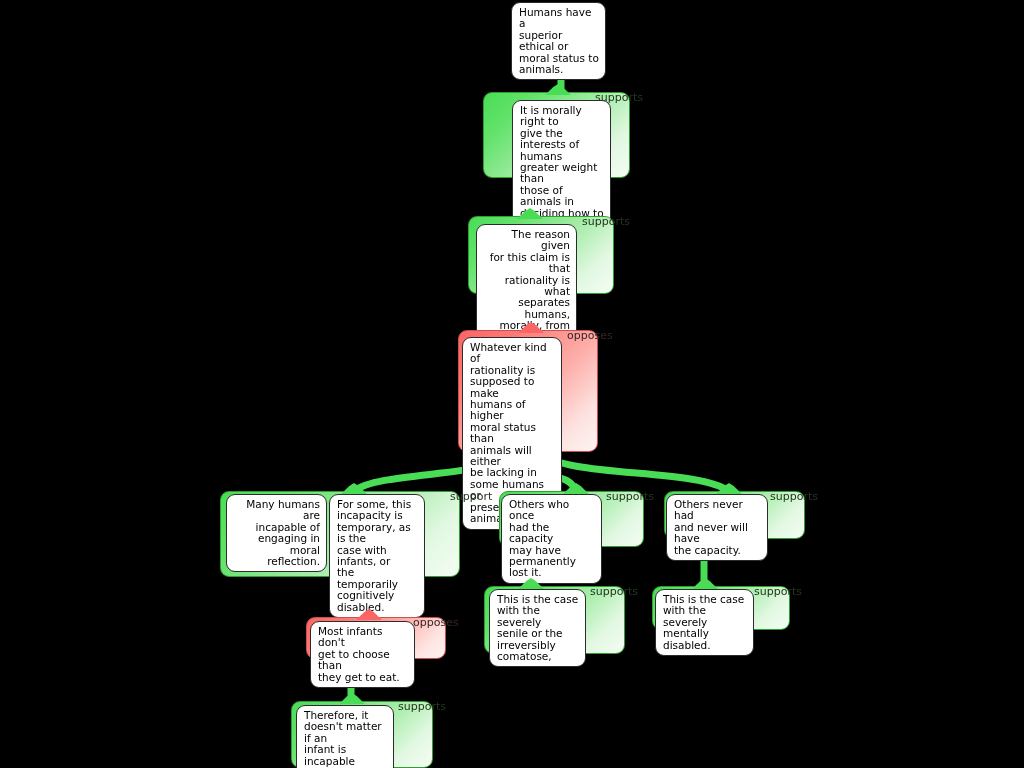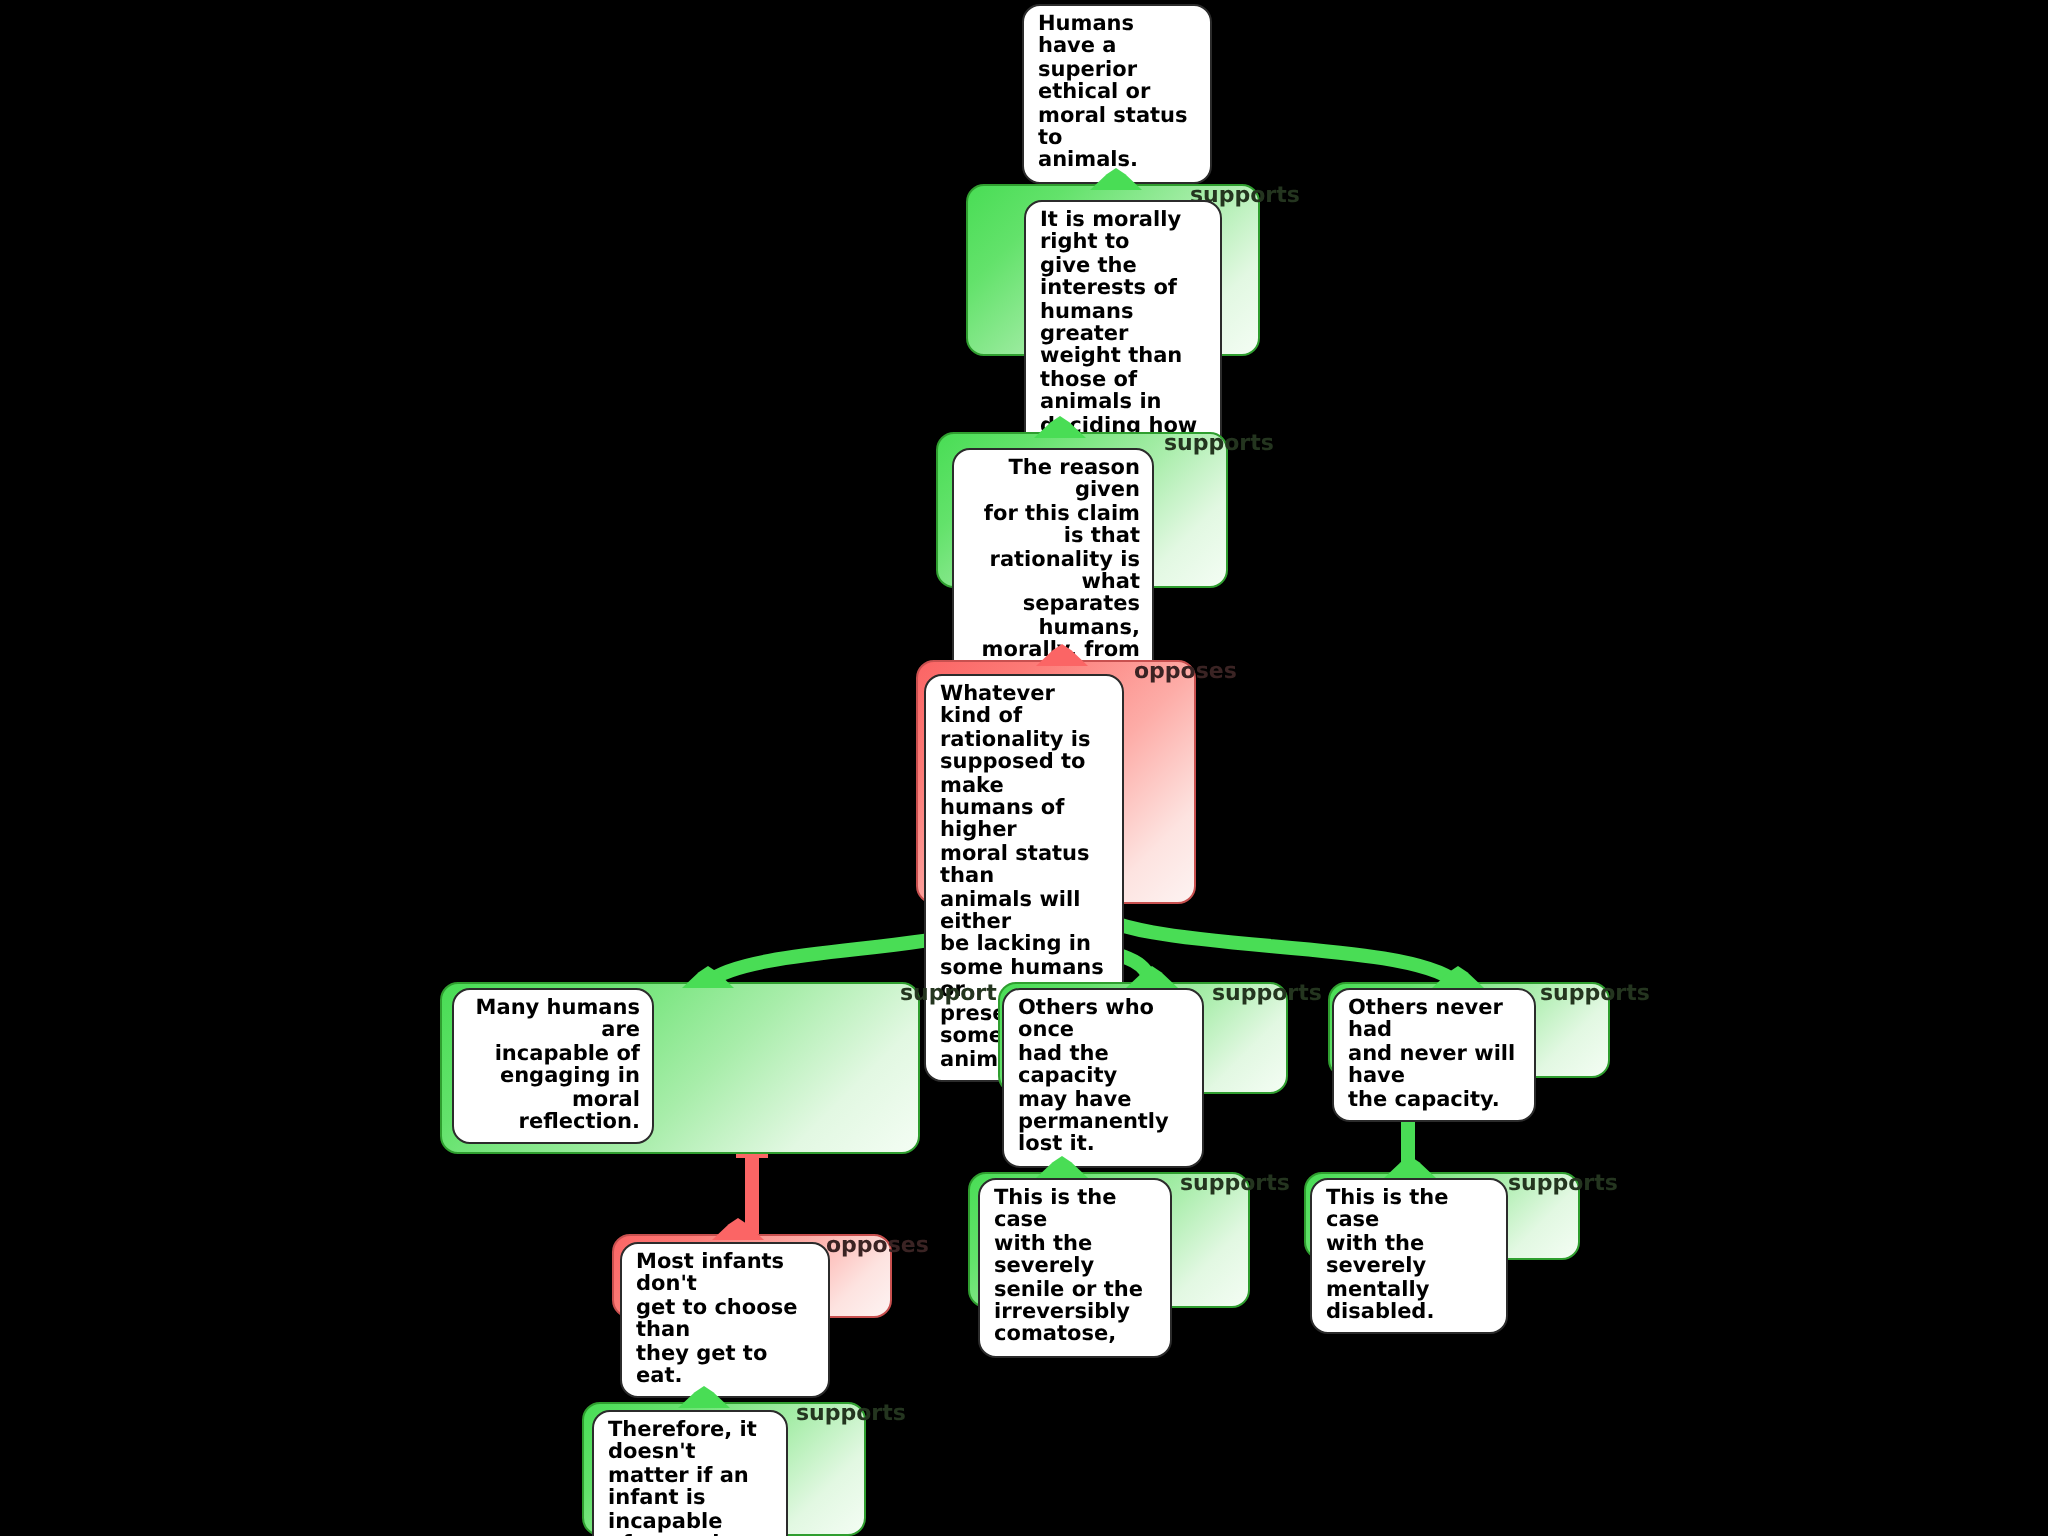--- a/index.html
+++ b/index.html
@@ -1,20 +1,20 @@
 <!DOCTYPE html>
 <html><head>
 <meta charset="utf-8">
 <style>
   html,body{margin:0;padding:0;background:#000;}
   body{
     width:1024px;height:768px;overflow:hidden;position:relative;
     font-family:"DejaVu Sans","Liberation Sans",sans-serif;
   }
-  #stage{position:absolute;inset:0;width:1024px;height:768px;font-weight:bold;}
+  #stage{position:absolute;inset:0;width:1024px;height:768px;}
   #edges{position:absolute;left:0;top:0;width:1024px;height:768px;}
 
   
   .card{
     position:absolute;
     border-radius:9px;
     box-sizing:border-box;
   }
   .card.green{
     border:1px solid #2f9e2f;
@@ -130,20 +130,27 @@
     <div class="card green" style="left: 220px; top: 491px; width: 240px; height: 86px;">
       <div class="notch" style="left: 120px;">
         <i></i>
       </div>
       <span class="rel" style="left: 208px; margin-left: 21px;">support</span>
     </div>
     <div class="box" style="left: 226px; top: 494px; width: 101px; min-height: 56px; text-align: right;">Many humans are
 incapable of
 engaging in moral
 reflection.</div>
+    <div class="box" style="left: 329px; top: 494px; width: 96px; min-height: 82px;">For some, this
+incapacity is
+temporary, as is the
+case with infants, or
+the temporarily
+cognitively
+disabled.</div>
     <div class="card green" style="left: 499px; top: 491px; width: 145px; height: 56px;">
       <div class="notch" style="left: 63px;">
         <i></i>
       </div>
       <span class="rel" style="left: 106px;">supports</span>
     </div>
     <div class="box" style="left: 501px; top: 494px; width: 101px; min-height: 55px;">Others who once
 had the capacity
 may have
 permanently lost it.</div>

